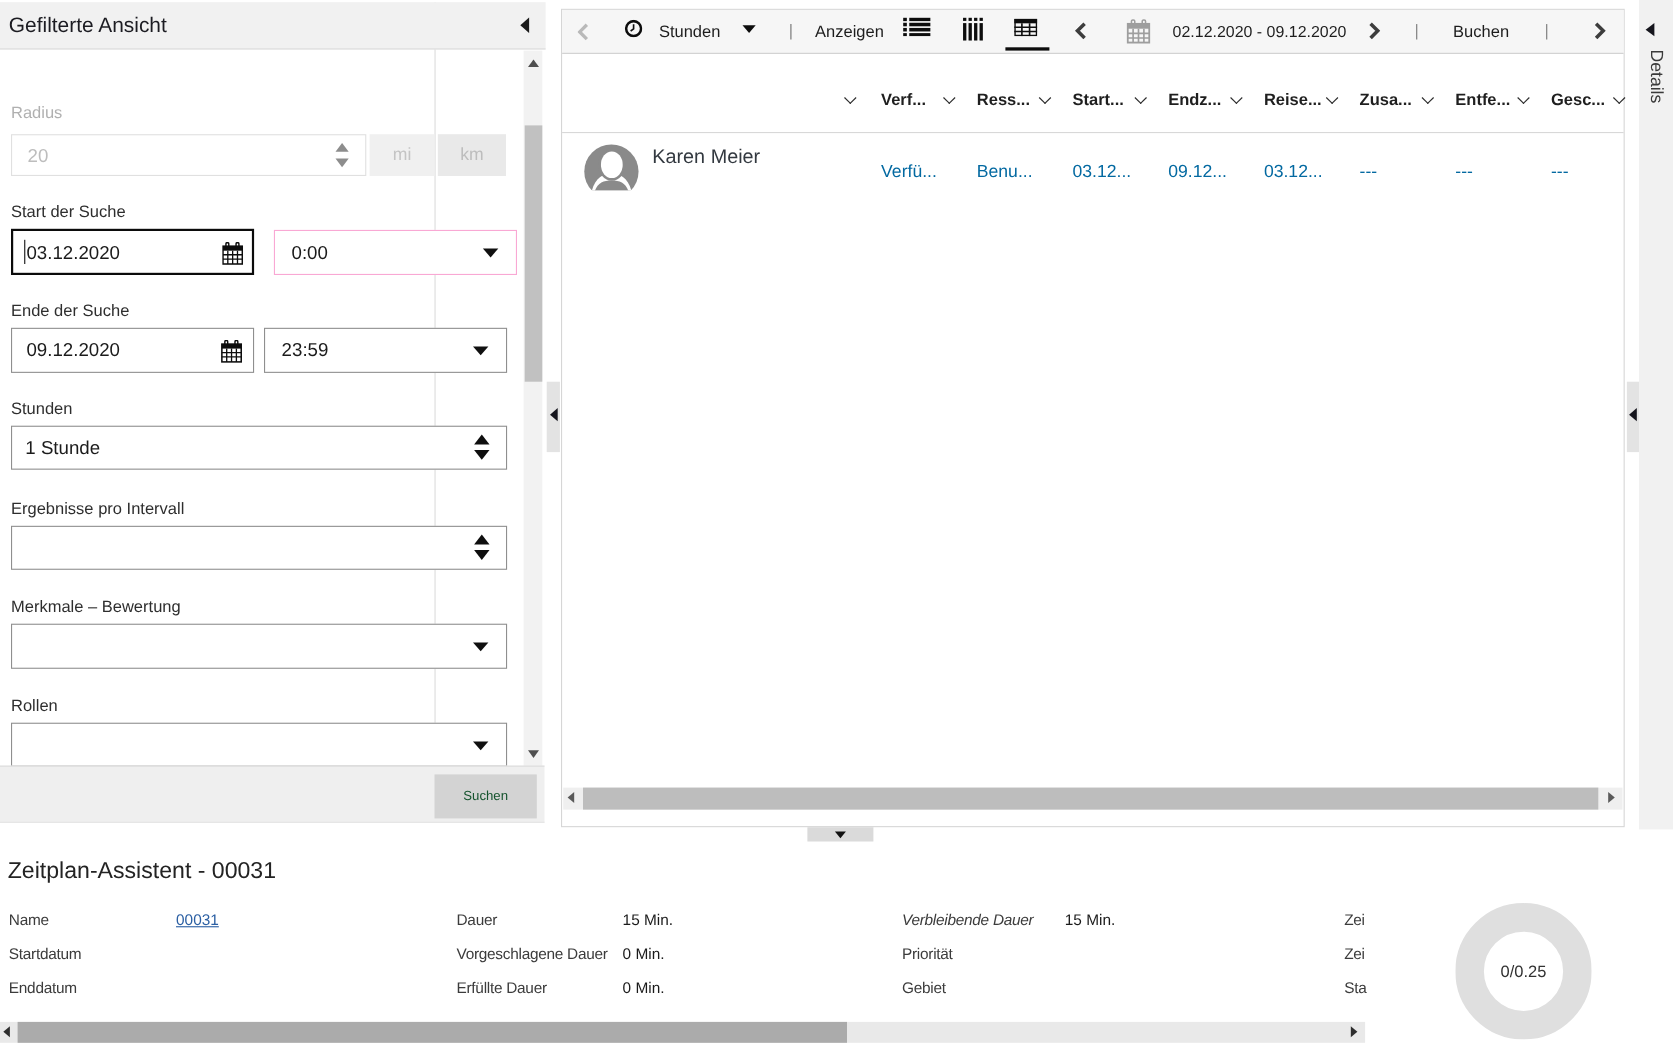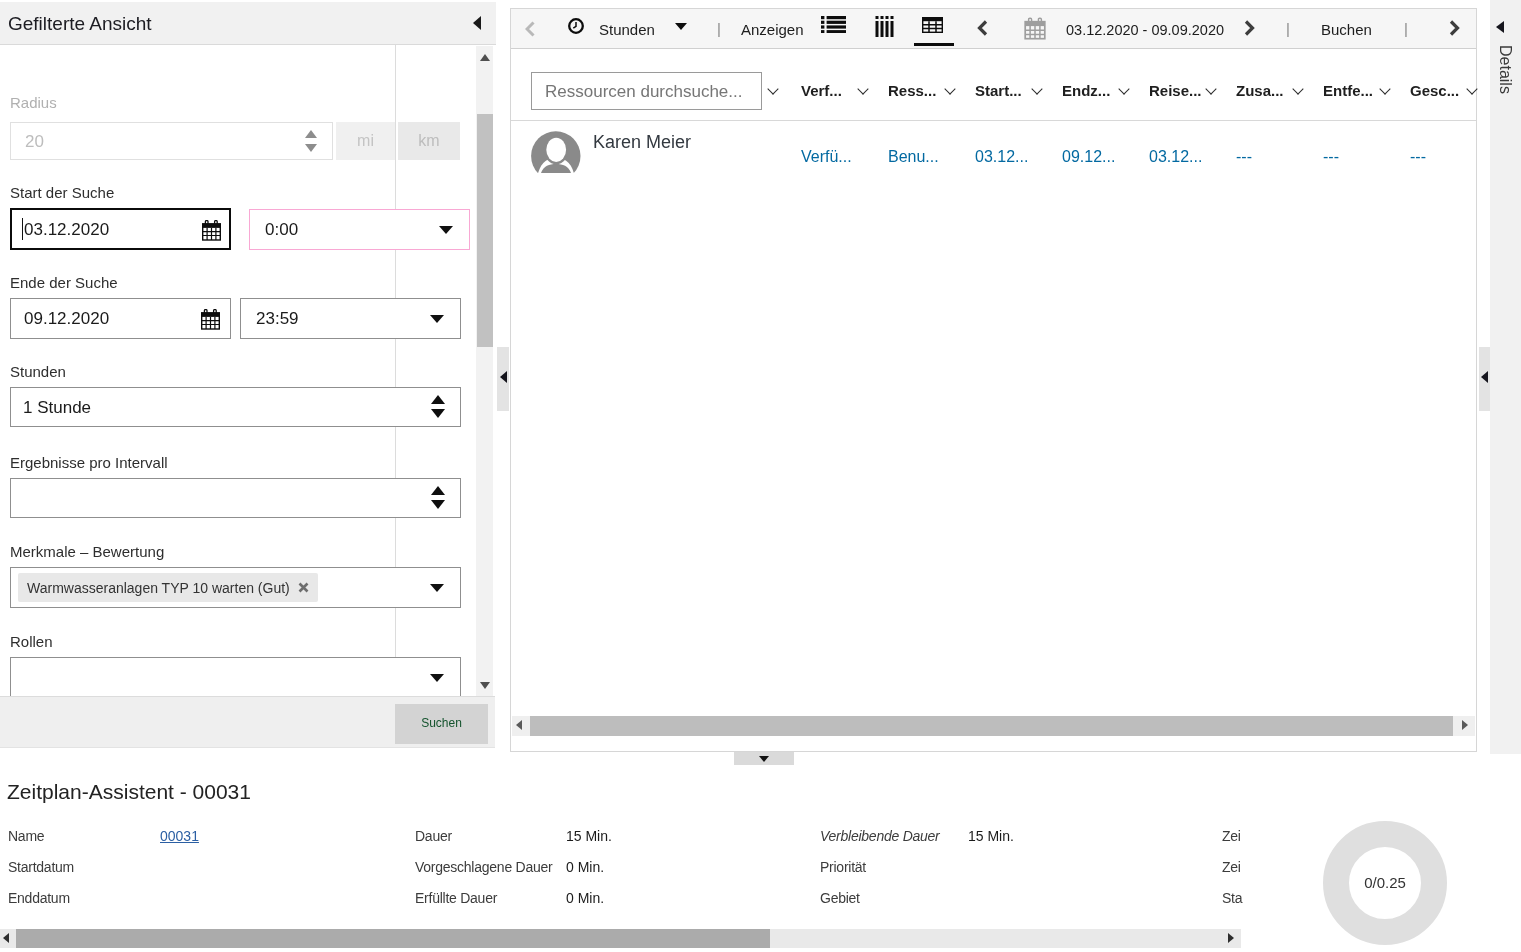--- a/index.html
+++ b/index.html
@@ -82,26 +82,20 @@
   </div>
 
   <div class="a lbl" style="left:10px;top:452px;">Ergebnisse pro Intervall</div>
   <div class="a" style="left:10px;top:476px;width:451px;height:40px;border:1px solid #8f8f8f;background:#fff;">
     <div class="a" style="left:420px;top:7px;width:0;height:0;border-left:7px solid transparent;border-right:7px solid transparent;border-bottom:9px solid #0e0e0e;"></div>
     <div class="a" style="left:420px;top:21px;width:0;height:0;border-left:7px solid transparent;border-right:7px solid transparent;border-top:9px solid #0e0e0e;"></div>
   </div>
 
   <div class="a lbl" style="left:10px;top:541px;">Merkmale – Bewertung</div>
   <div class="a" style="left:10px;top:565px;width:451px;height:41px;border:1px solid #8f8f8f;background:#fff;">
-    <div class="a" style="left:7px;top:5px;height:29px;background:#e8e8e8;border-radius:2px;display:flex;align-items:center;padding:0 9px 0 9px;">
-      <span style="font-size:14px;color:#333;">Warmwasseranlagen TYP 10 warten (Gut)</span>
-      <svg style="margin-left:8px;" width="11" height="11" viewBox="0 0 11 11">
-          <path d="M1.5 1.5 L9.5 9.5 M9.5 1.5 L1.5 9.5" stroke="#6d6d6d" stroke-width="2.6"></path>
-        </svg>
-    </div>
     <div class="a cardown" style="left:419px;top:16px;"></div>
   </div>
 
   <div class="a lbl" style="left:10px;top:631px;">Rollen</div>
   <div class="a" style="left:10px;top:655px;width:451px;height:40px;border:1px solid #8f8f8f;background:#fff;">
     <div class="a cardown" style="left:419px;top:16px;"></div>
   </div>
 
   <div class="a" style="left:0;top:694px;width:495px;height:52px;background:#efefef;border-top:1px solid #dcdcdc;border-bottom:1px solid #e3e3e3;">
     <div class="a" style="left:395px;top:7px;width:93px;height:40px;background:#d3d3d3;font-size:12px;color:#14532d;text-align:center;line-height:39px;">Suchen</div>
@@ -163,35 +157,32 @@
         <path d="M9 1.5 L2.5 8 L9 14.5" stroke="#3d3d3d" stroke-width="3.2" fill="none"></path>
       </svg>
 
     <svg class="a" style="left:513px;top:8px;" width="22" height="23" viewBox="0 0 22 23">
       <rect x="4.6" y="1.2" width="3" height="6" rx="1.2" fill="#f6f6f6" stroke="#9e9e9e" stroke-width="1.4"></rect>
       <rect x="14.4" y="1.2" width="3" height="6" rx="1.2" fill="#f6f6f6" stroke="#9e9e9e" stroke-width="1.4"></rect>
       <rect x="1.2" y="4.7" width="19.6" height="17" fill="none" stroke="#9e9e9e" stroke-width="1.7"></rect>
       <rect x="1.2" y="4.7" width="19.6" height="4.4" fill="#9e9e9e"></rect>
       <path d="M1.2 13.3 H20.8 M1.2 17.5 H20.8 M6.1 9.1 V21.7 M11 9.1 V21.7 M15.9 9.1 V21.7" stroke="#9e9e9e" stroke-width="1.5" fill="none"></path>
     </svg>
-    <div class="a" style="left:555px;top:13px;font-size:14.5px;color:#1d1d1d;">03.12.2020 - 09.09.2020</div>
+    <div class="a" style="left:555px;top:13px;font-size:14.5px;color:#1d1d1d;">02.12.2020 - 09.12.2020</div>
     <svg class="a" style="left:733px;top:11px;" width="11" height="16" viewBox="0 0 11 16">
         <path d="M2 1.5 L8.5 8 L2 14.5" stroke="#3d3d3d" stroke-width="3.2" fill="none"></path>
       </svg>
     <div class="a sep" style="left:775px;top:11px;">|</div>
     <div class="a" style="left:810px;top:12px;font-size:15px;color:#1d1d1d;">Buchen</div>
     <div class="a sep" style="left:893px;top:11px;">|</div>
     <svg class="a" style="left:938px;top:11px;" width="11" height="16" viewBox="0 0 11 16">
         <path d="M2 1.5 L8.5 8 L2 14.5" stroke="#3d3d3d" stroke-width="3.2" fill="none"></path>
       </svg>
   </div>
 
-  <div class="a" style="left:20px;top:63px;width:231px;height:38px;border:1px solid #9a9a9a;background:#fff;">
-    <div class="a" style="left:13px;top:9px;font-size:17px;color:#767676;">Ressourcen durchsuche...</div>
-  </div>
   <div class="a hchev" style="left:258px;top:76px;"></div>
 
   <div class="a hdrtxt" style="left:290px;top:73px;">Verf...</div>
     <div class="a hchev" style="left:348px;top:76px;"></div>
   <div class="a hdrtxt" style="left:377px;top:73px;">Ress...</div>
     <div class="a hchev" style="left:435px;top:76px;"></div>
   <div class="a hdrtxt" style="left:464px;top:73px;">Start...</div>
     <div class="a hchev" style="left:522px;top:76px;"></div>
   <div class="a hdrtxt" style="left:551px;top:73px;">Endz...</div>
     <div class="a hchev" style="left:609px;top:76px;"></div>

